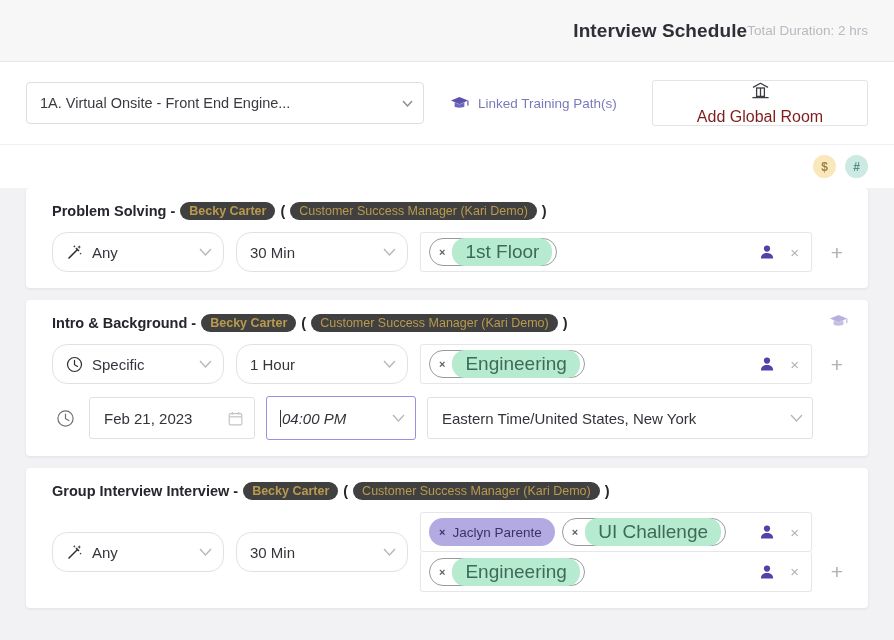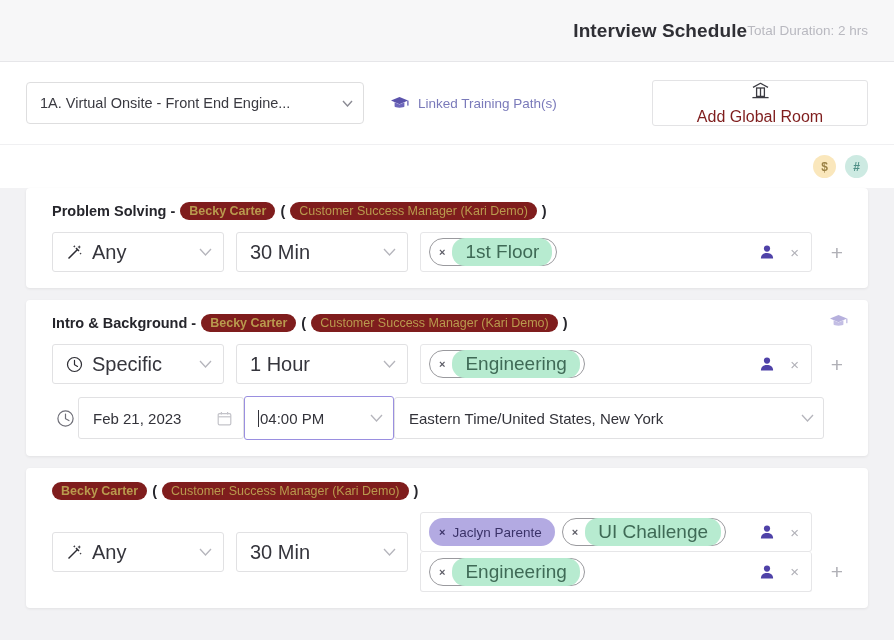--- a/index.html
+++ b/index.html
@@ -35,21 +35,21 @@
 
   
   .toolbar {
     background: #fff;
     height: 82px;
     display: flex;
     align-items: center;
     padding: 0 26px;
   }
   .schedule-select {
-    width: 338px;
+    width: 398px;
     height: 42px;
     border: 1px solid #dededf;
     border-radius: 4px;
     background: #fff;
     display: flex;
     align-items: center;
     padding: 0 10px 0 13px;
     font-size: 14.5px;
     color: #3a3a41;
     justify-content: space-between;
@@ -127,46 +127,46 @@
     font-weight: bold;
     color: #26262c;
     display: flex;
     align-items: center;
     flex-wrap: nowrap;
     gap: 5px;
     margin-bottom: 12px;
     white-space: nowrap;
   }
   .chip-person, .chip-role {
-    background: #7f1d1d;
+    background: #404040;
     color: #b99a4e;
     border-radius: 11px;
     padding: 2px 9px;
     font-size: 12.5px;
     font-weight: bold;
   }
   .chip-role { font-weight: normal; }
   .paren { color: #26262c; font-weight: bold; }
 
   .row {
     display: flex;
     align-items: center;
     gap: 12px;
   }
   .row + .row { margin-top: 12px; }
 
   .field {
     height: 40px;
     border: 1px solid #e1e1e3;
-    border-radius: 3px;
+    border-radius: 15px;
     background: #fff;
     display: flex;
     align-items: center;
     padding: 0 11px 0 13px;
-    font-size: 20px;
+    font-size: 15px;
     color: #35353c;
     gap: 9px;
     cursor: pointer;
   }
   .field .caret {
     margin-left: auto;
     color: #b5b5bc;
     font-size: 11px;
   }
   .field.type { width: 172px; }
@@ -236,36 +236,37 @@
     color: #b0b0b6;
     font-size: 21px;
     text-align: center;
     cursor: pointer;
     flex: none;
     line-height: 1;
   }
   .plus-spacer { width: 26px; flex: none; }
 
   
-  .date-row { display: flex; align-items: center; gap: 0; }
+  .date-row { display: flex; align-items: center; gap: 11px; }
   .clock-lead { width: 26px; display: flex; justify-content: center; color: #6e6e77; }
   .date-field {
     width: 166px; height: 42px;
     border: 1px solid #e1e1e3; border-radius: 3px;
     display: flex; align-items: center; justify-content: space-between;
     padding: 0 11px 0 14px;
     font-size: 15px; color: #33333a; cursor: pointer;
   }
   .time-field {
     width: 150px; height: 44px;
     border: 1.5px solid #9a8fe0; border-radius: 3px;
     display: flex; align-items: center;
     padding: 0 10px 0 13px;
     font-size: 15px; color: #33333a; cursor: text;
     position: relative;
+    font-style: italic;
   }
   .time-field .caret { margin-left: auto; color: #b5b5bc; font-size: 11px; }
   .cursor-bar {
     display: inline-block;
     width: 1px; height: 17px;
     background: #33333a;
     margin-right: 1px;
   }
   .tz-field {
     flex: 1; height: 42px;
@@ -478,20 +479,21 @@
               <path d="M1 1 L6.5 7 L12 1" fill="none" stroke="#b5b5bc" stroke-width="1.3"></path>
             </svg>
         </span>
       </div>
       <div class="plus-spacer"></div>
     </div>
   </div>
 
   <div class="card">
     <div class="card-title">
+      <span>Group Interview Interview -</span>
       <span class="chip-person">Becky Carter</span>
       <span class="paren">(</span>
       <span class="chip-role">Customer Success Manager (Kari Demo)</span>
       <span class="paren">)</span>
     </div>
     <div class="row">
       <div style="display:flex;flex-direction:column;gap:12px;">
         <div class="field type">
           <span>
             <svg width="17" height="17" viewBox="0 0 17 17">

